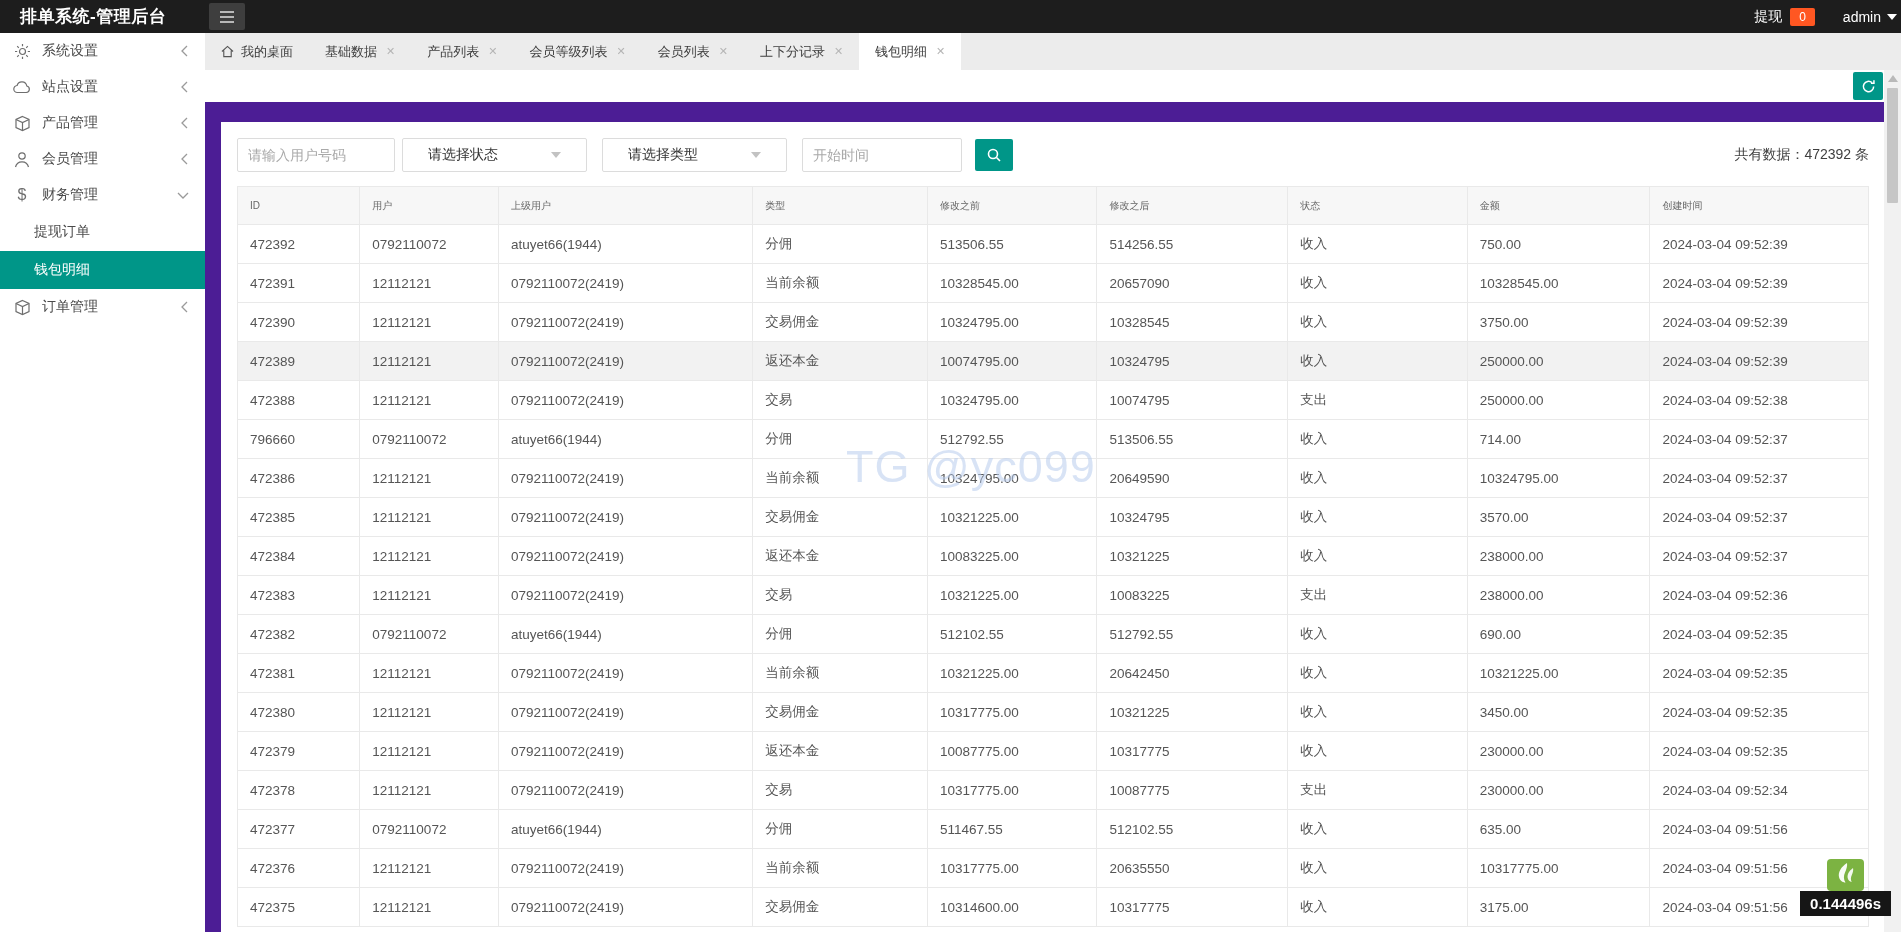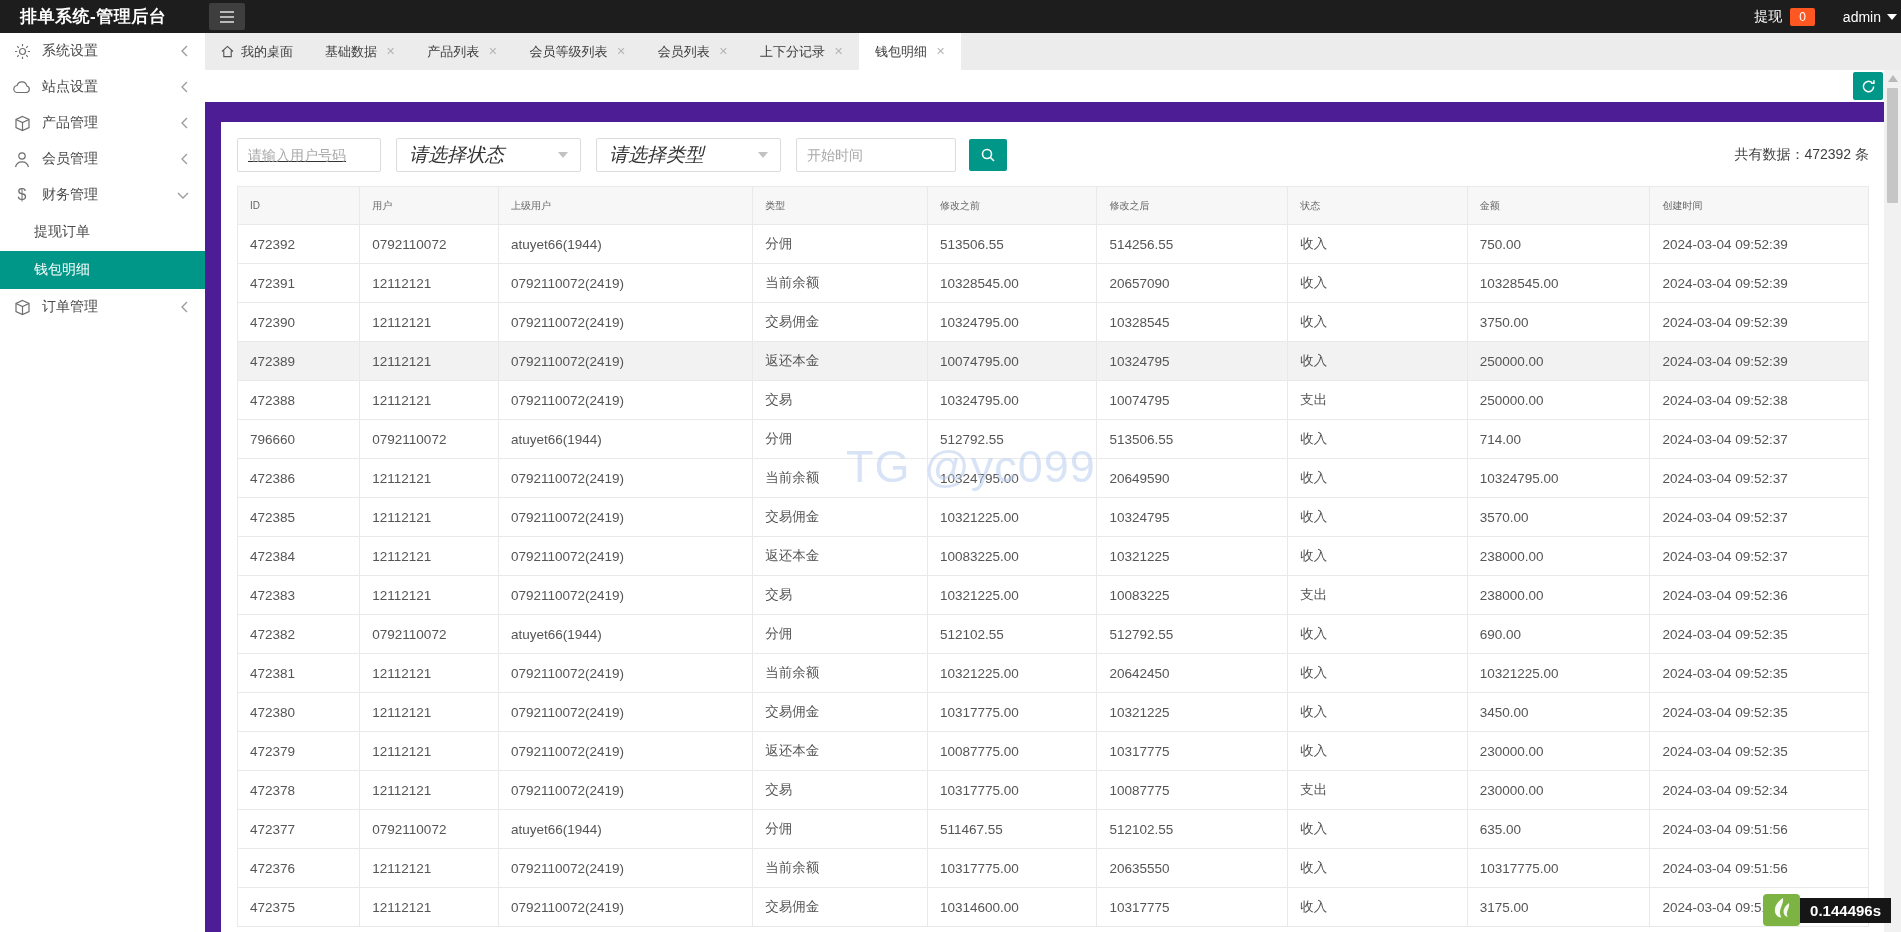--- a/index.html
+++ b/index.html
@@ -36,38 +36,38 @@
 
   .toolstrip { height:32px; background:#fff; display:flex; align-items:center; justify-content:flex-end; padding-right:18px; }
   .refresh-btn { width:30px; height:28px; background:#009688; border:none; border-radius:2px; display:flex; align-items:center; justify-content:center; cursor:pointer; }
 
   .gap { height:20px; }
   .card { background:#fff; margin:0 16px; flex:1; padding:16px 16px 0 16px; overflow:hidden; }
 
   .filters { display:flex; align-items:center; height:34px; margin-bottom:14px; }
   .f-input { height:34px; border:1px solid #dcdcdc; border-radius:2px; padding:0 10px; font-size:14px; color:#333; outline:none; }
   .f-input::placeholder { color:#a9a9a9; }
-  .f-input.user { width:144px; margin-right:15px;text-decoration:underline; }
+  .f-input.user { width:158px; margin-right:7px; }
   .f-input.time { width:160px; margin-right:13px; }
-  .f-select { width:185px; height:34px; border:1px solid #dcdcdc; border-radius:2px; background:#fff; display:flex; align-items:center; padding:0 12px; font-size:19px; color:#333; margin-right:15px; cursor:pointer;font-style:italic; }
+  .f-select { width:185px; height:34px; border:1px solid #dcdcdc; border-radius:2px; background:#fff; display:flex; align-items:center; padding:0 25px; font-size:14px; color:#333; margin-right:15px; cursor:pointer; }
   .f-select .sel-caret { margin-left:auto; width:0; height:0; border-left:5px solid transparent; border-right:5px solid transparent; border-top:6px solid #c2c2c2; }
   .search-btn { width:38px; height:32px; background:#009688; border:none; border-radius:2px; display:flex; align-items:center; justify-content:center; cursor:pointer; }
   .summary { margin-left:auto; font-size:14px; color:#3f3f3f; white-space:nowrap; }
 
   table { width:100%; border-collapse:collapse; table-layout:fixed; }
   th, td { border:1px solid #e9e9e9; text-align:left; padding:0 0 0 12px; overflow:hidden; white-space:nowrap; }
   th { background:#f7f7f7; color:#666; font-weight:normal; font-size:10px; height:38px; }
   td { color:#555; font-size:13.5px; height:39px; }
   tr.hl td { background:#f2f2f2; }
 
   
   .watermark { position:absolute; left:846px; top:441px; font-size:45px; color:#b9cdee; opacity:.55; letter-spacing:1px; pointer-events:none; z-index:4; }
 
   
-  .perf { position:absolute; right:10px; bottom:6px; display:flex; align-items:center; z-index:6; }
+  .perf { position:absolute; right:10px; bottom:16px; display:flex; align-items:center; z-index:6;flex-direction:column; }
   .perf-label { background:#161616; color:#fff; font-size:15px; font-weight:bold; padding:4px 10px; }
 
   
   .vscroll { position:absolute; right:0; top:70px; bottom:0; width:17px; background:#f1f1f1; z-index:5; }
   .vscroll .arr { width:0; height:0; border-left:5px solid transparent; border-right:5px solid transparent; border-bottom:7px solid #b9b9b9; margin:5px auto 6px auto; }
   .vscroll .thumb { width:11px; height:115px; background:#c6c6c6; margin:0 auto; border-radius:1px; }
 </style>
 </head>
 <body>
 

